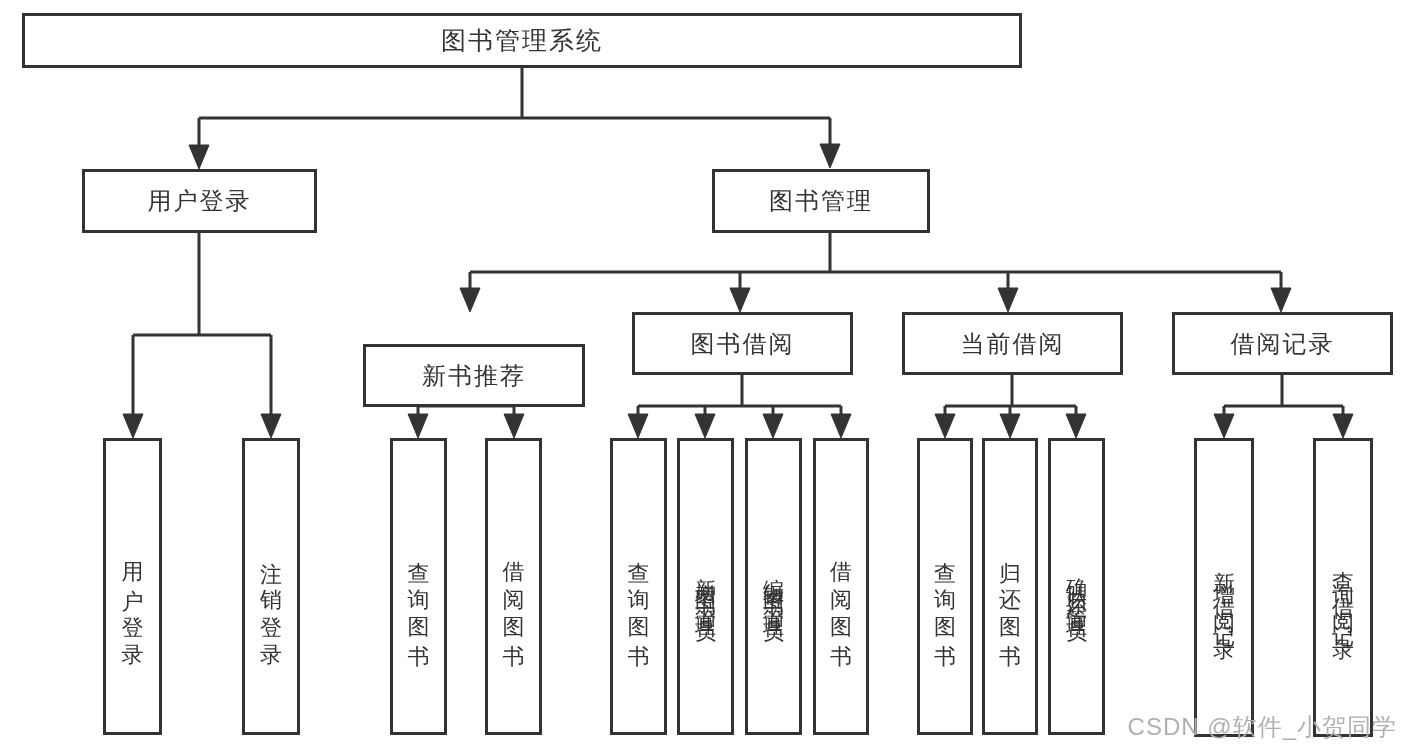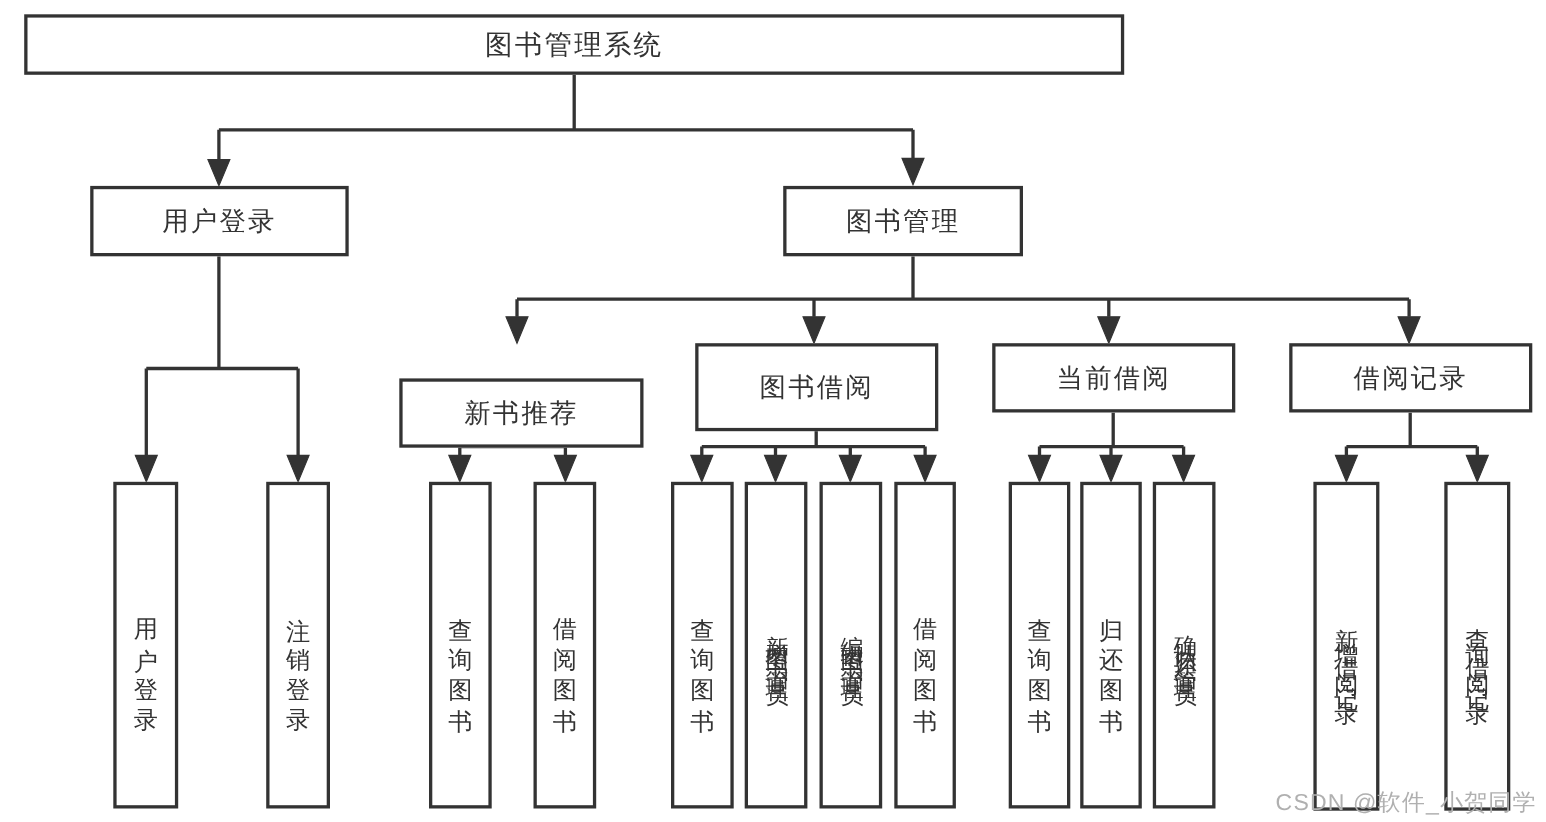--- a/index.html
+++ b/index.html
@@ -60,21 +60,21 @@
     white-space: nowrap;
   }
   .leaf-label.short { letter-spacing: 1.25em; margin-top: 1.1em; }
   .leaf-label.mid   { letter-spacing: 0.62em; margin-top: 0.55em; }
   .leaf-label.long  { letter-spacing: 0.30em; margin-top: 0.28em; font-size: 21px; }
 
   .watermark {
     position: absolute;
     right: 8px;
     bottom: 4px;
-    font-size: 21px;
+    font-size: 24px;
     letter-spacing: 1px;
     color: var(--watermark);
     white-space: nowrap;
   }
 </style>
 </head>
 <body>
 
 <div class="canvas">
 
@@ -121,21 +121,21 @@
   <div class="node" style="left:82px; top:169px; width:235px; height:64px;">
     <span class="node-label">用户登录</span>
   </div>
   <div class="node" style="left:712px; top:169px; width:218px; height:64px;">
     <span class="node-label">图书管理</span>
   </div>
 
   <div class="node" style="left:363px; top:312px; width:222px; height:63px;margin-top:32px;">
     <span class="node-label">新书推荐</span>
   </div>
-  <div class="node" style="left:632px; top:312px; width:221px; height:80px;">
+  <div class="node" style="left:632px; top:312px; width:221px; height:63px;">
     <span class="node-label">图书借阅</span>
   </div>
   <div class="node" style="left:1172px; top:312px; width:221px; height:63px;">
     <span class="node-label">借阅记录</span>
   </div>
   <div class="node" style="left:902px; top:312px; width:221px; height:63px;">
     <span class="node-label">当前借阅</span>
   </div>
 
   <div class="node leaf" style="left:103px; top:438px; width:59px; height:297px;">

